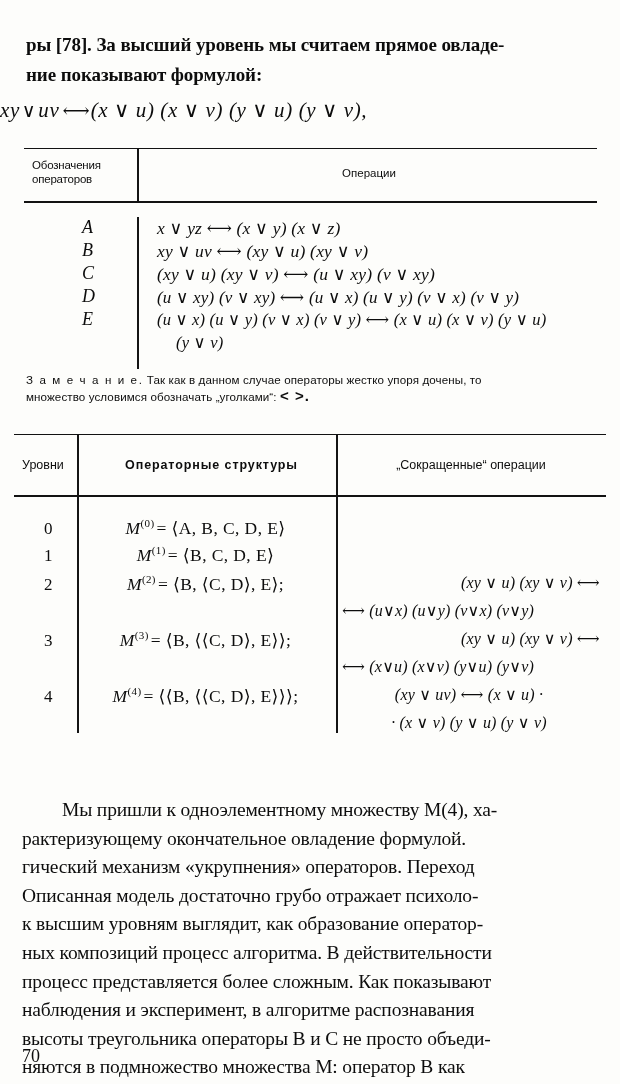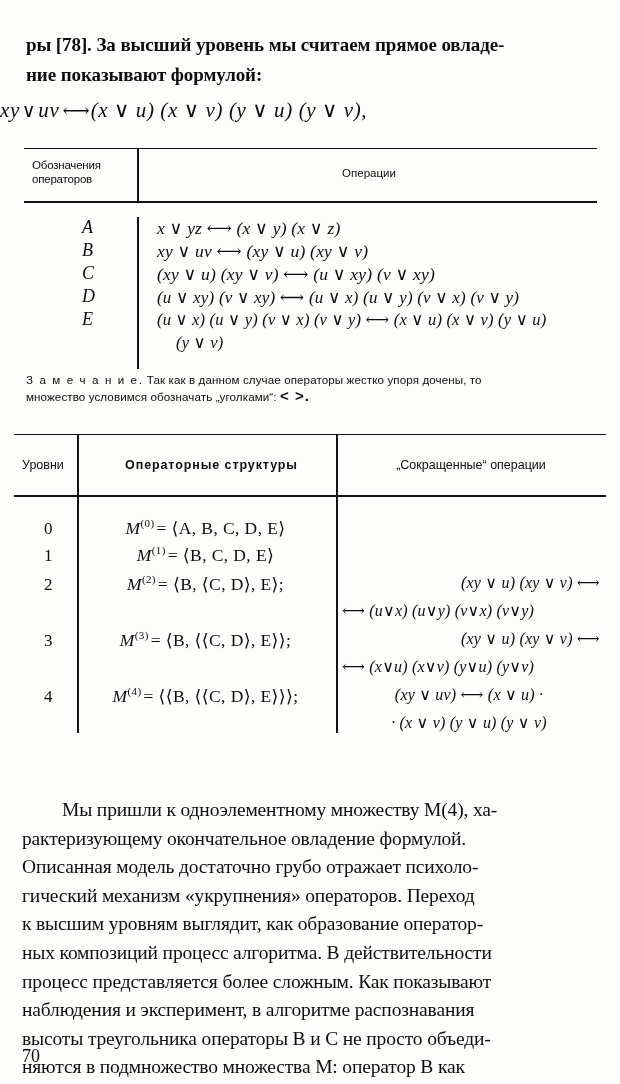--- a/index.html
+++ b/index.html
@@ -337,22 +337,22 @@
         <div class="struct" style="top:188px;"><span>M</span><span class="up">(4)</span><span class="eq">= ⟨⟨B, ⟨⟨C, D⟩, E⟩⟩⟩;</span></div>
         <div class="ops" style="top:188px;">(xy ∨ uv) ⟷ (x ∨ u) ·</div>
         <div class="ops" style="top:216px;">· (x ∨ v) (y ∨ u) (y ∨ v)</div>
       </div>
     </div>
   </div>
 
   <div class="body-par">
     <span class="ln" style="text-indent:40px;">Мы пришли к одноэлементному  множеству  M(4), ха-</span>
     <span class="ln">рактеризующему  окончательное  овладение  формулой.</span>
+    <span class="ln">гический механизм «укрупнения» операторов. Переход</span>
     <span class="ln">Описанная модель достаточно грубо отражает психоло-</span>
-    <span class="ln">гический механизм «укрупнения» операторов. Переход</span>
     <span class="ln">к высшим уровням выглядит, как образование оператор-</span>
     <span class="ln">ных композиций процесс алгоритма. В действительности</span>
     <span class="ln">процесс представляется более сложным. Как показывают</span>
     <span class="ln">наблюдения и эксперимент, в алгоритме распознавания</span>
     <span class="ln">высоты треугольника операторы B и C не просто объеди-</span>
     <span class="ln">няются в подмножество множества M: оператор B как</span>
     <span class="ln">бы «поглощается» оператором C. В адекватных мысли-</span>
   </div>
 
   <div class="folio">70</div>

